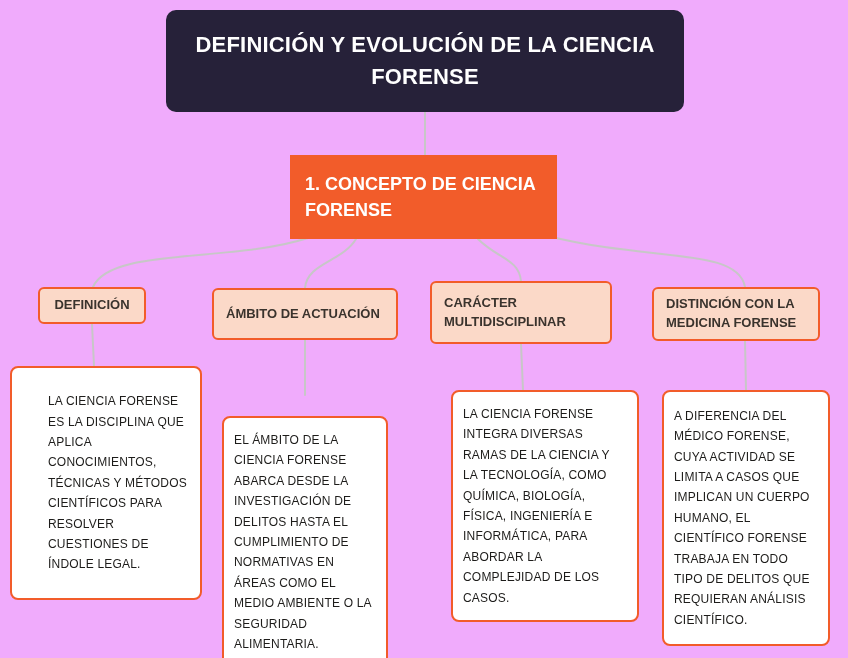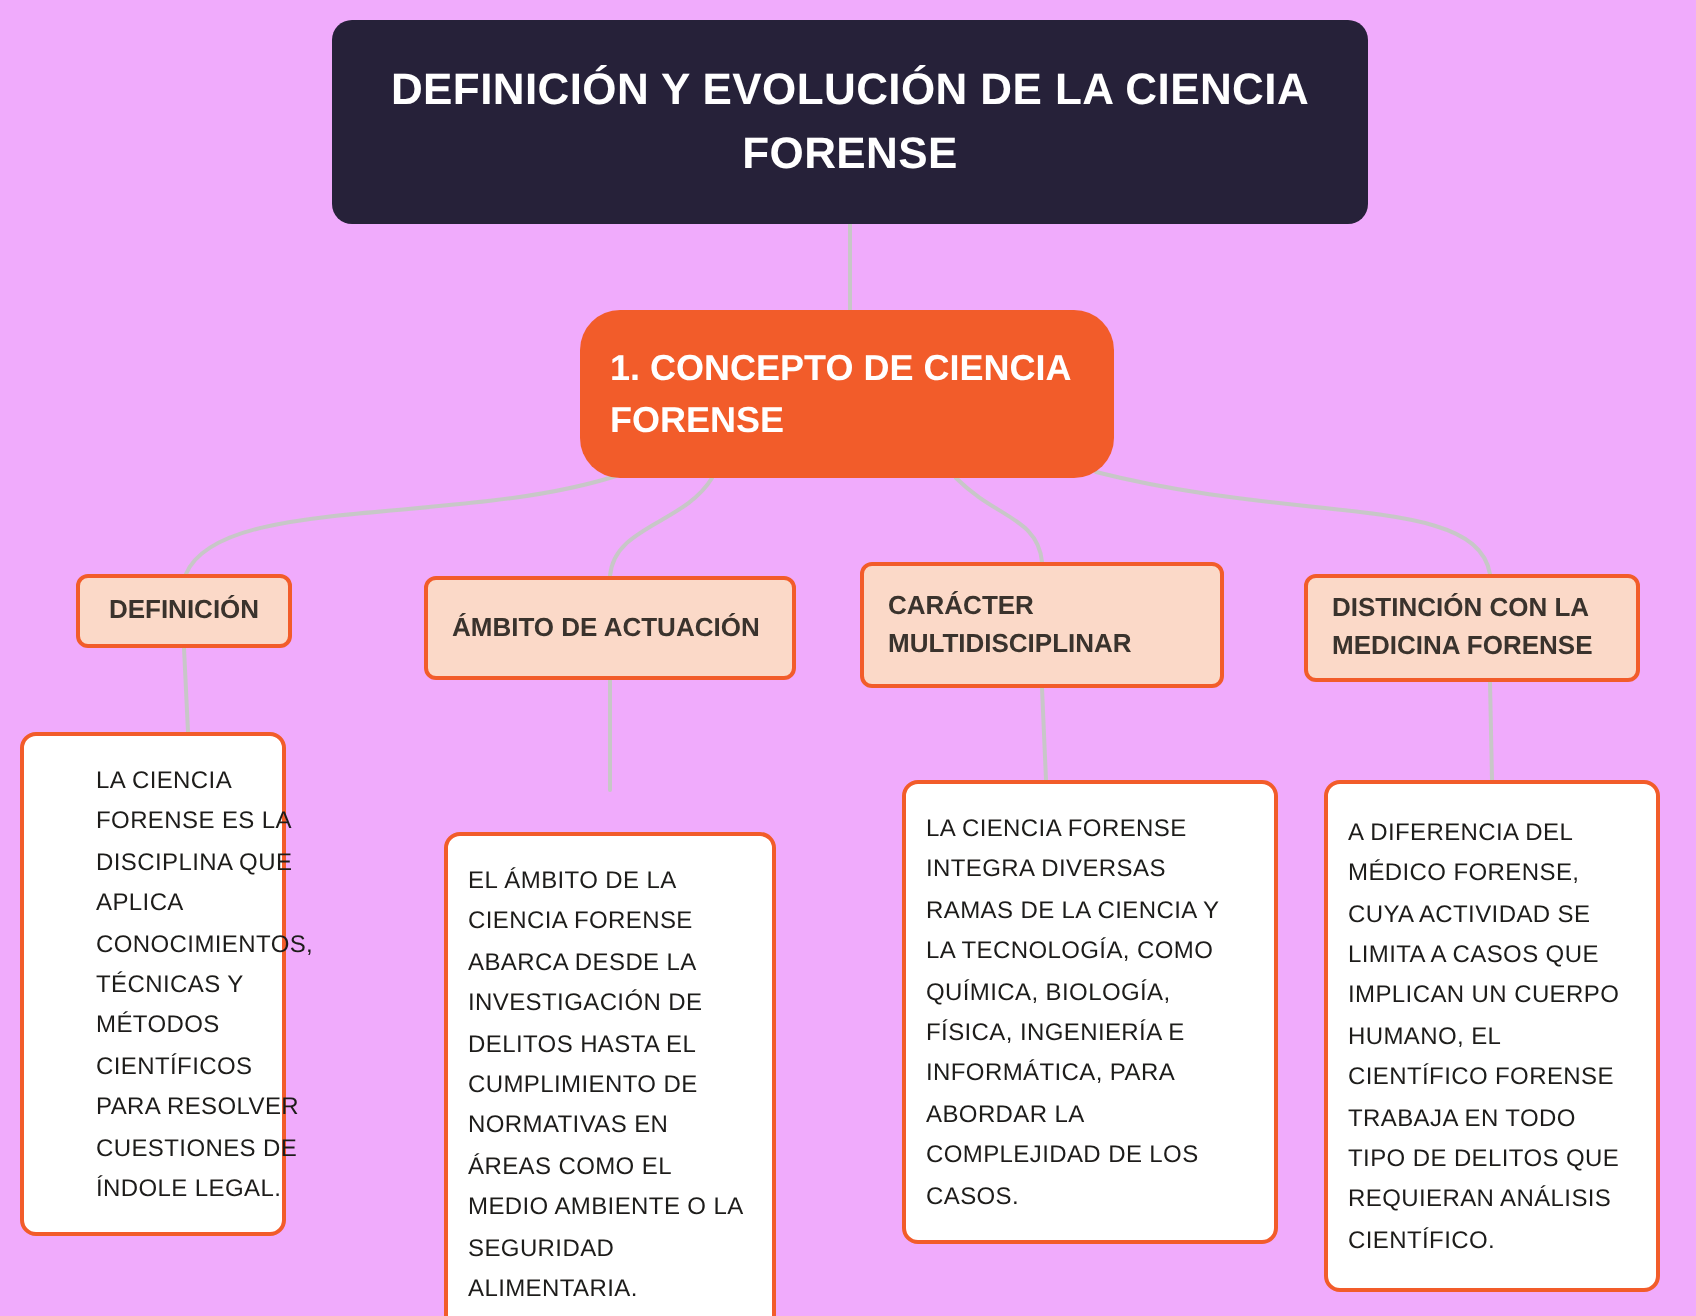--- a/index.html
+++ b/index.html
@@ -39,21 +39,21 @@
     justify-content: center;
     text-align: center;
     padding: 0 18px;
     line-height: 1.45;
     letter-spacing: 0.2px;
   }
   .root-box {
     left: 290px; top: 155px;
     width: 267px; height: 84px;
     background: #f25c2a;
-    border-radius: 20px;
+    border-radius: 0;
     color: #ffffff;
     font-size: 18px;
     font-weight: bold;
     padding: 0 15px;
     line-height: 1.45;
     text-align: left;
   }
   .branch {
     background: #fbd9c8;
     border: 2px solid #f25c2a;
@@ -74,21 +74,21 @@
     border: 2px solid #f25c2a;
     border-radius: 8px;
     color: #1d1c1a;
     font-size: 12px;
     font-weight: 500;
     line-height: 1.7;
     padding: 12px 10px;
     text-align: left;
     letter-spacing: 0.2px;
   }
-  .d0 { left: 10px;  top: 366px; width: 133px; min-height: 234px; padding-left: 36px; }
+  .d0 { left: 10px;  top: 366px; width: 192px; min-height: 234px; padding-left: 36px; }
   .d1 { left: 222px; top: 416px; width: 166px; min-height: 230px; }
   .d2 { left: 436px; top: 390px; width: 188px; min-height: 229px; margin-left: 15px; }
   .d3 { left: 662px; top: 390px; width: 168px; min-height: 256px; }
 </style>
 </head>
 <body>
 
 <div class="canvas">
 
   <svg class="connectors" viewBox="0 0 848 658" fill="none" stroke="#c7c7c7" stroke-width="2" stroke-linecap="round">

